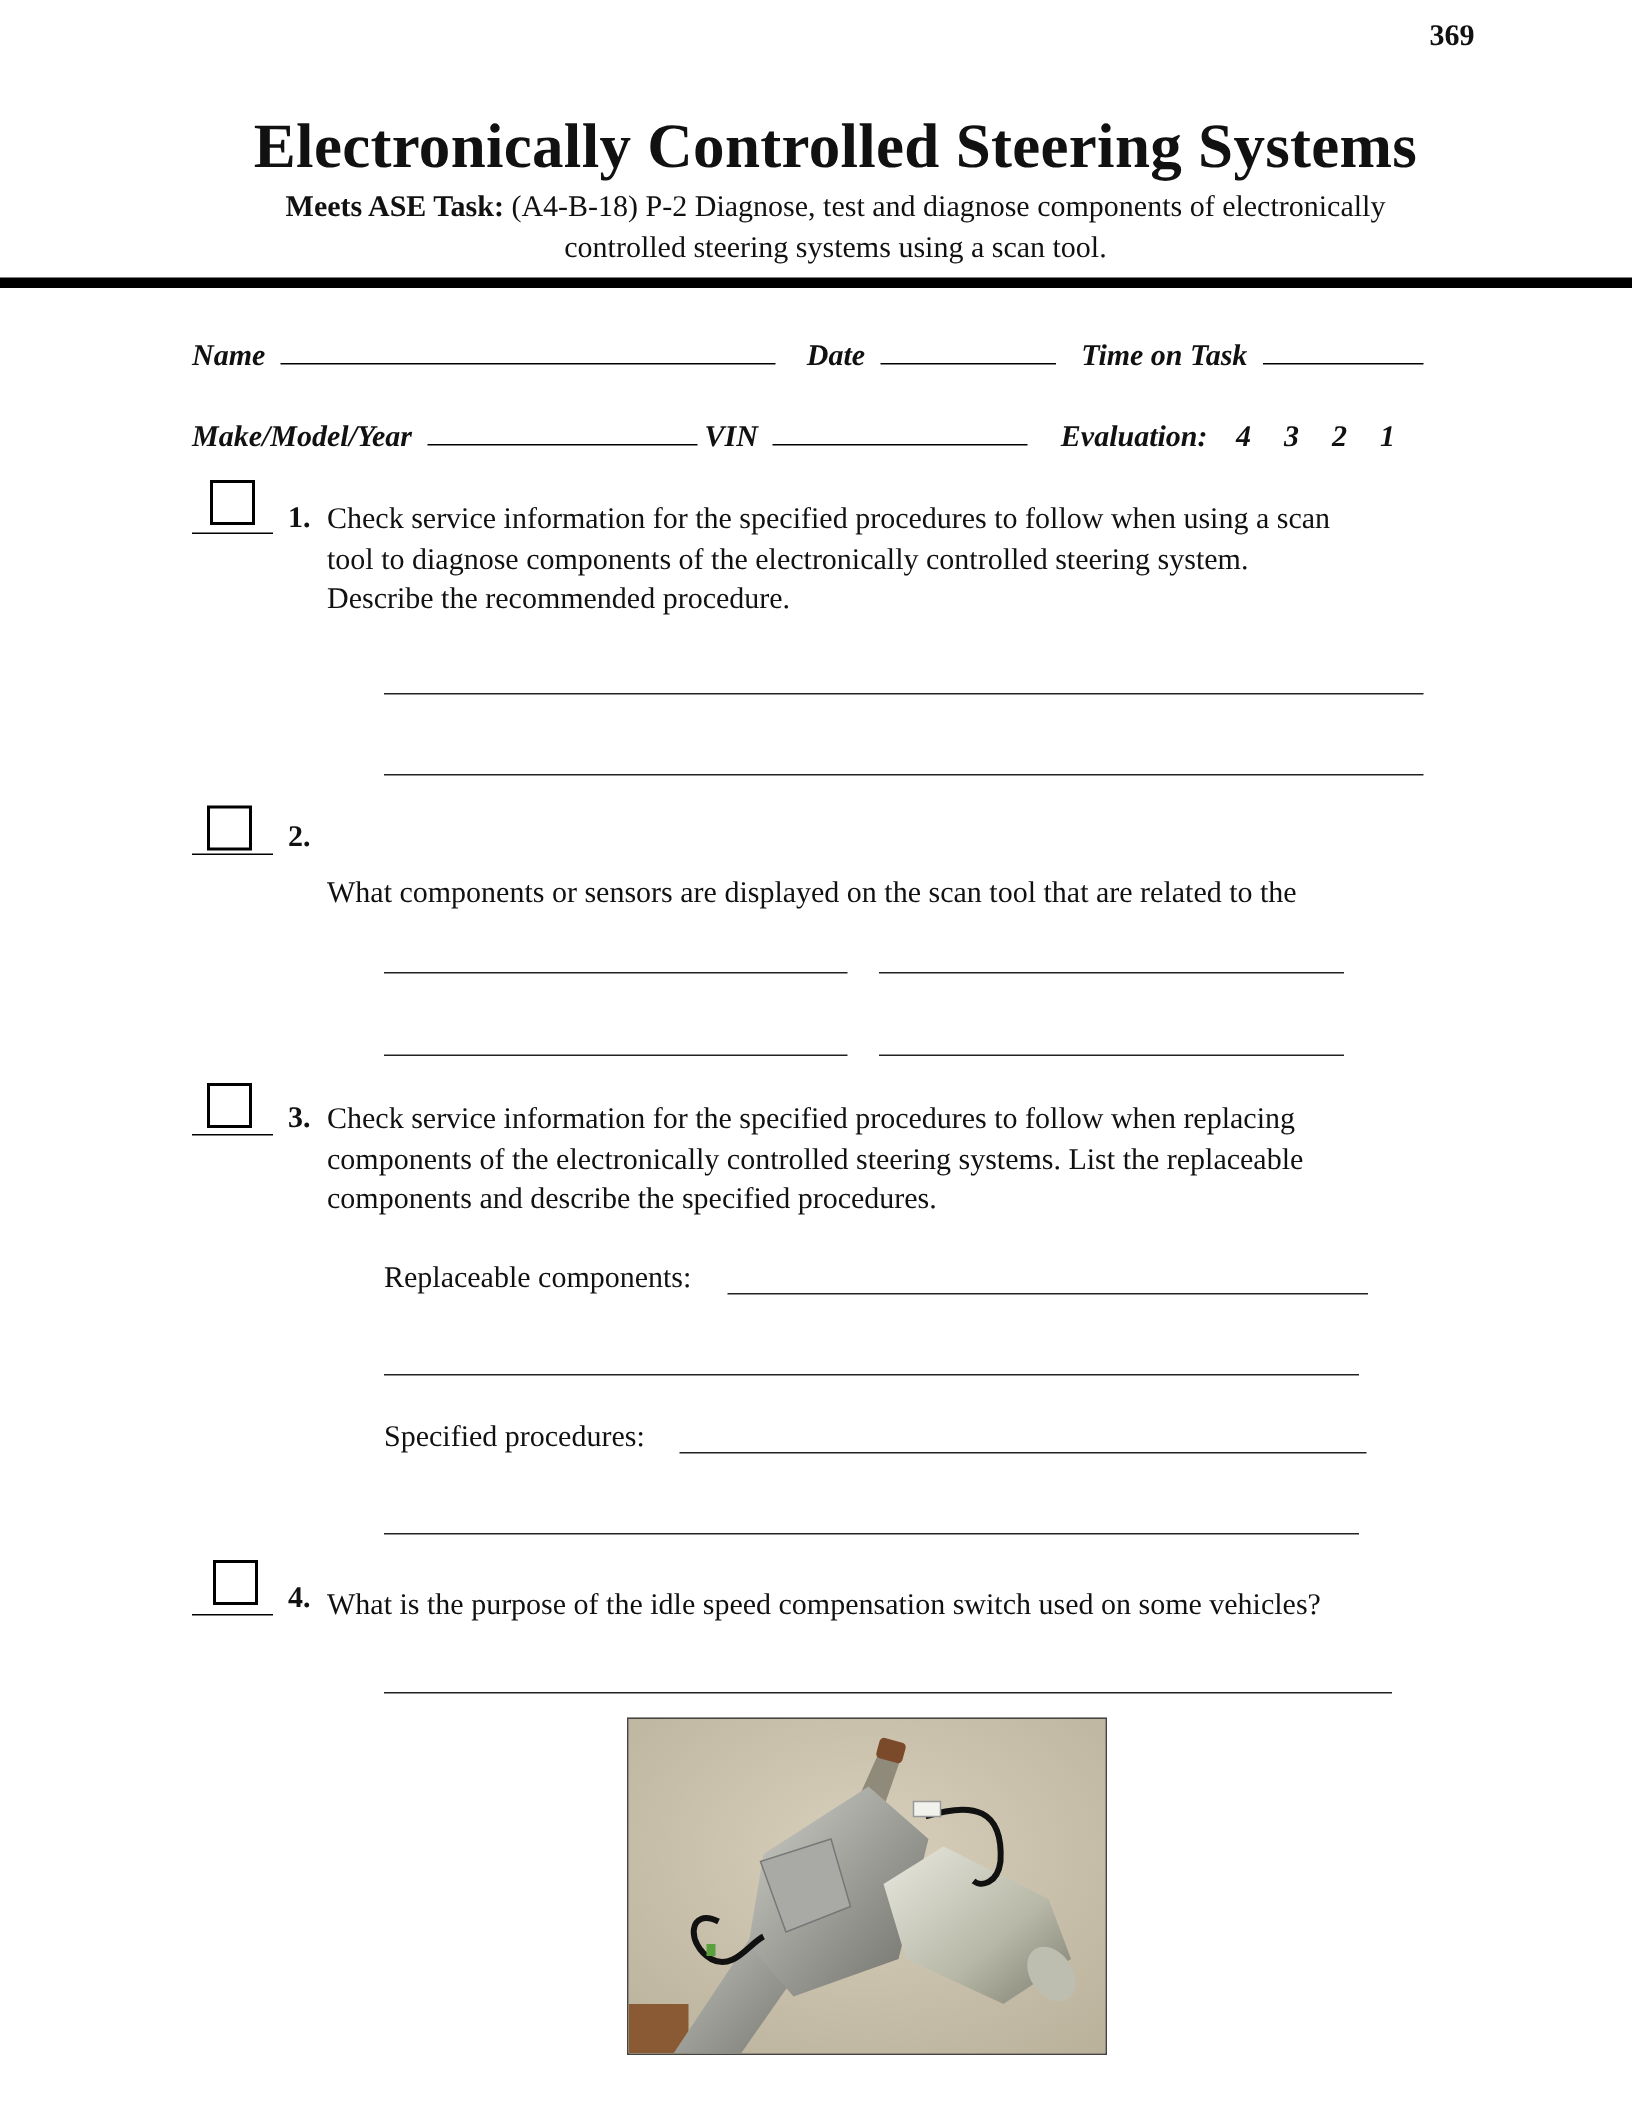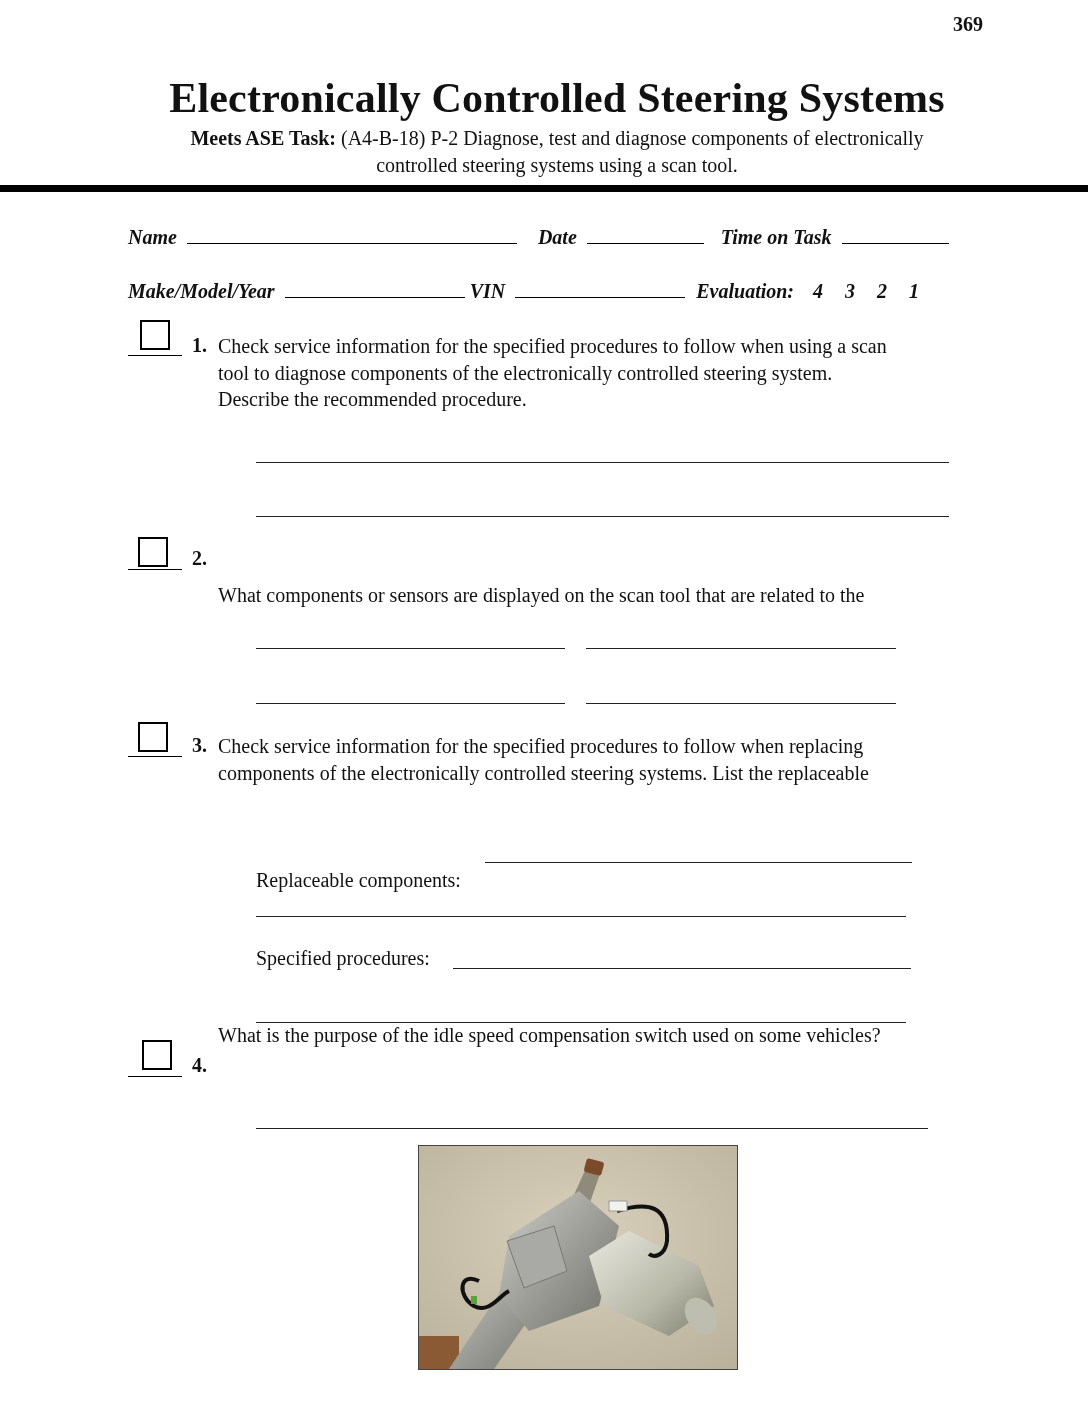--- a/index.html
+++ b/index.html
@@ -47,21 +47,21 @@
   <span class="blank" style="width:117px; margin-left:5px;"></span>
   <span style="margin-left:12px;">Time on Task</span>
   <span class="blank" style="width:107px; margin-left:5px;"></span>
 </div>
 
 <div class="abs field-row" style="left:128px; top:280px;">
   <span>Make/Model/Year</span>
   <span class="blank" style="width:180px; margin-left:5px;"></span>
   <span style="margin-left:0;">VIN</span>
   <span class="blank" style="width:170px; margin-left:5px;"></span>
-  <span style="margin-left:6px;">Evaluation:</span>
+  <span style="margin-left:17px;">Evaluation:</span>
   <span style="margin-left:14px;">4</span>
   <span style="margin-left:17px;">3</span>
   <span style="margin-left:17px;">2</span>
   <span style="margin-left:17px;">1</span>
 </div>
 
 <div class="abs checkbox-wrap" style="top:318px;">
   <div class="checkbox" style="left:12px; top:2px;"></div>
   <div class="line"></div>
 </div>
@@ -88,34 +88,35 @@
 <div class="abs ans-line" style="left:586px; top:703px; width:310px;"></div>
 
 <div class="abs checkbox-wrap" style="top:719px;">
   <div class="checkbox" style="left:10px; top:3px;"></div>
   <div class="line"></div>
 </div>
 <div class="abs qnum" style="left:192px; top:734px;">3.</div>
 <div class="abs qtext" style="left:218px; top:733px;">
   <div>Check service information for the specified procedures to follow when replacing</div>
   <div>components of the electronically controlled steering systems.  List the replaceable</div>
+  <div>components and describe the specified procedures.</div>
 </div>
-<div class="abs label" style="left:256px; top:841px;margin-top:28px;">Replaceable components:</div>
+<div class="abs label" style="left:256px; top:841px;">Replaceable components:</div>
 <div class="abs ans-line" style="left:485px; top:862px; width:427px;"></div>
 <div class="abs ans-line" style="left:256px; top:916px; width:650px;"></div>
 <div class="abs label" style="left:256px; top:947px;">Specified procedures:</div>
 <div class="abs ans-line" style="left:453px; top:968px; width:458px;"></div>
 <div class="abs ans-line" style="left:256px; top:1022px; width:650px;"></div>
 
 <div class="abs checkbox-wrap" style="top:1039px;">
   <div class="checkbox" style="left:14px; top:1px;"></div>
   <div class="line"></div>
 </div>
 <div class="abs qnum" style="left:192px; top:1054px;">4.</div>
-<div class="abs qtext" style="left:218px; top:1022px;">
+<div class="abs qtext" style="left:218px; top:1057px;">
   <div>What is the purpose of the idle speed compensation switch used on some vehicles?</div>
 </div>
 <div class="abs ans-line" style="left:256px; top:1128px; width:672px;"></div>
 
 <div class="abs photo">
   <svg width="318" height="223" viewBox="0 0 318 223">
     <defs>
       <radialGradient id="floor" cx="50%" cy="40%" r="80%">
         <stop offset="0%" stop-color="#d8d0bb"></stop>
         <stop offset="100%" stop-color="#b9b09a"></stop>

